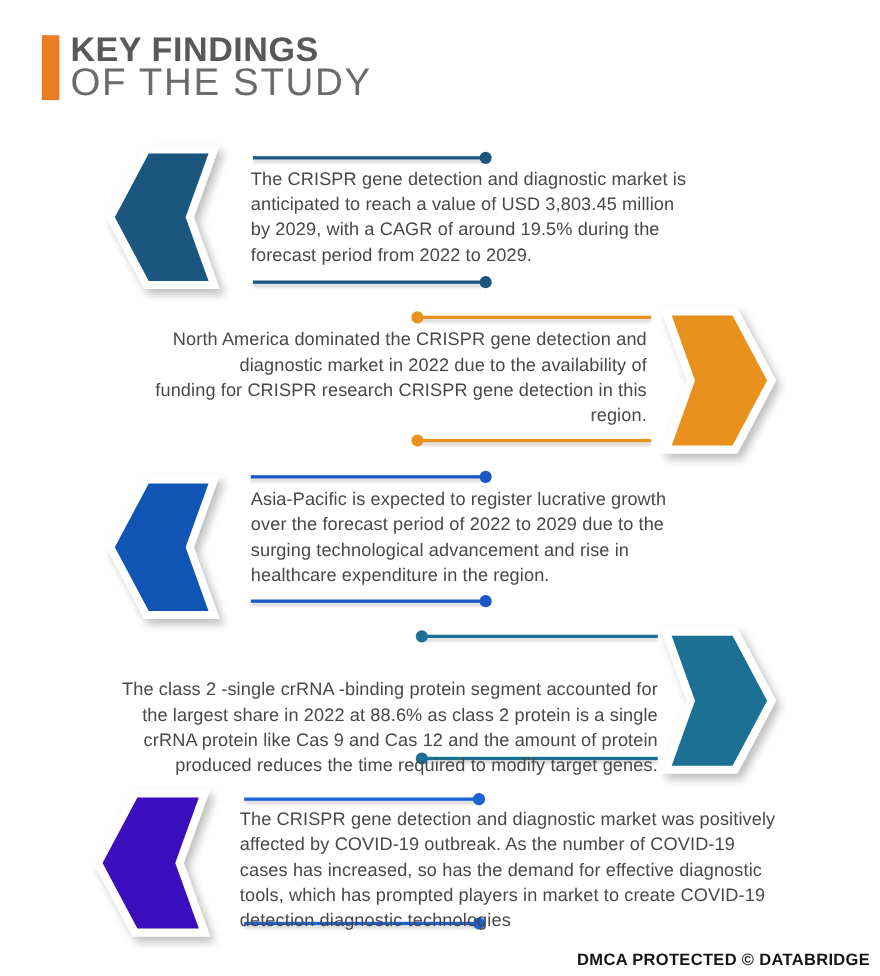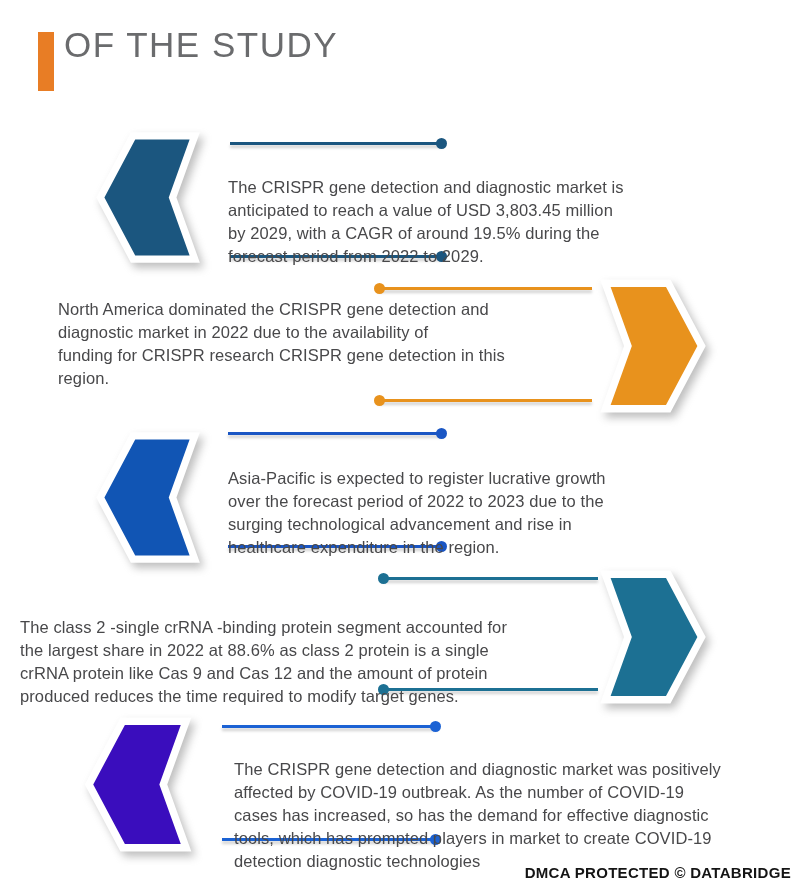--- a/index.html
+++ b/index.html
@@ -27,37 +27,38 @@
     background:inherit;top:-4px;
   }
   .connector.dot-right::after{right:-4px;}
   .connector.dot-left::after{left:-4px;}
 
   
   .finding-text{
     position:absolute;font-size:16.5px;line-height:23px;color:#48484a;
     white-space:pre-line;letter-spacing:.1px;font-weight:500;
   }
-  .ta-left{text-align:left;margin-top:24px;}
-  .ta-right{text-align:left;}
+  .ta-left{text-align:left;}
+  .ta-right{text-align:right;}
 
   
   .footer{
     position:absolute;right:9px;top:864px;font-size:15px;font-weight:bold;
     color:#141414;letter-spacing:.3px;
   }
 </style>
 </head>
 <body>
 
 <div class="canvas">
 
   <div class="title-wrap">
     <div class="title-bar" style="background: rgb(232, 125, 37);"></div>
     <div class="title-text">
+      <div class="title-main">KEY FINDINGS</div>
       <div class="title-sub">OF THE STUDY</div>
     </div>
   </div>
 
   <div>
     <svg class="chev" style="left:88px;top:125px" width="118" height="145" viewBox="0 0 130 160">
       <polygon points="52,16 112,16 89,80 112,144 52,144 18,80" fill="#1b567f"></polygon>
     </svg>
     <div class="connector dot-right" style="left: 230px; top: 142px; width: 213px; background: rgb(27, 86, 127);"></div>
     <div class="connector dot-right" style="left: 230px; top: 255px; width: 213px; background: rgb(27, 86, 127);"></div>
@@ -79,21 +80,21 @@
 region.</div>
   </div>
 
   <div>
     <svg class="chev" style="left:88px;top:425px" width="118" height="145" viewBox="0 0 130 160">
       <polygon points="52,16 112,16 89,80 112,144 52,144 18,80" fill="#1155b4"></polygon>
     </svg>
     <div class="connector dot-right" style="left: 228px; top: 432px; width: 215px; background: rgb(26, 86, 196);"></div>
     <div class="connector dot-right" style="left: 228px; top: 545px; width: 215px; background: rgb(26, 86, 196);"></div>
     <div class="finding-text ta-left" style="left:228px;top:443px;width:465px">Asia-Pacific is expected to register lucrative growth
-over the forecast period of 2022 to 2023 due to the
+over the forecast period of 2022 to 2029 due to the
 surging technological advancement and rise in
 healthcare expenditure in the region.</div>
   </div>
 
   <div>
     <svg class="chev" style="left:594px;top:563px" width="120" height="148" viewBox="0 0 130 160">
       <polygon points="78,16 18,16 41,80 18,144 78,144 112,80" fill="#1c7093"></polygon>
     </svg>
     <div class="connector dot-left" style="left: 382px; top: 577px; width: 216px; background: rgb(28, 112, 147);"></div>
     <div class="connector dot-left" style="left: 382px; top: 688px; width: 216px; background: rgb(28, 112, 147);"></div>
@@ -102,21 +103,21 @@
 crRNA protein like Cas 9 and Cas 12 and the amount of protein
 produced reduces the time required to modify target genes.</div>
   </div>
 
   <div>
     <svg class="chev" style="left:74px;top:710px" width="126" height="149" viewBox="0 0 130 160">
       <polygon points="52,16 112,16 89,80 112,144 52,144 18,80" fill="#3a0dbd"></polygon>
     </svg>
     <div class="connector dot-right" style="left: 222px; top: 725px; width: 215px; background: rgb(27, 98, 212);"></div>
     <div class="connector dot-right" style="left: 222px; top: 838px; width: 215px; background: rgb(27, 98, 212);"></div>
-    <div class="finding-text ta-left" style="left:234px;top:734px;width:565px">The CRISPR gene detection and diagnostic market was positively
+    <div class="finding-text ta-left" style="left:218px;top:734px;width:565px">The CRISPR gene detection and diagnostic market was positively
 affected by COVID-19 outbreak. As the number of COVID-19
 cases has increased, so has the demand for effective diagnostic
 tools, which has prompted players in market to create COVID-19
 detection diagnostic technologies</div>
   </div>
 
   <div class="footer">DMCA PROTECTED © DATABRIDGE</div>
 </div>
 
 </body></html>

